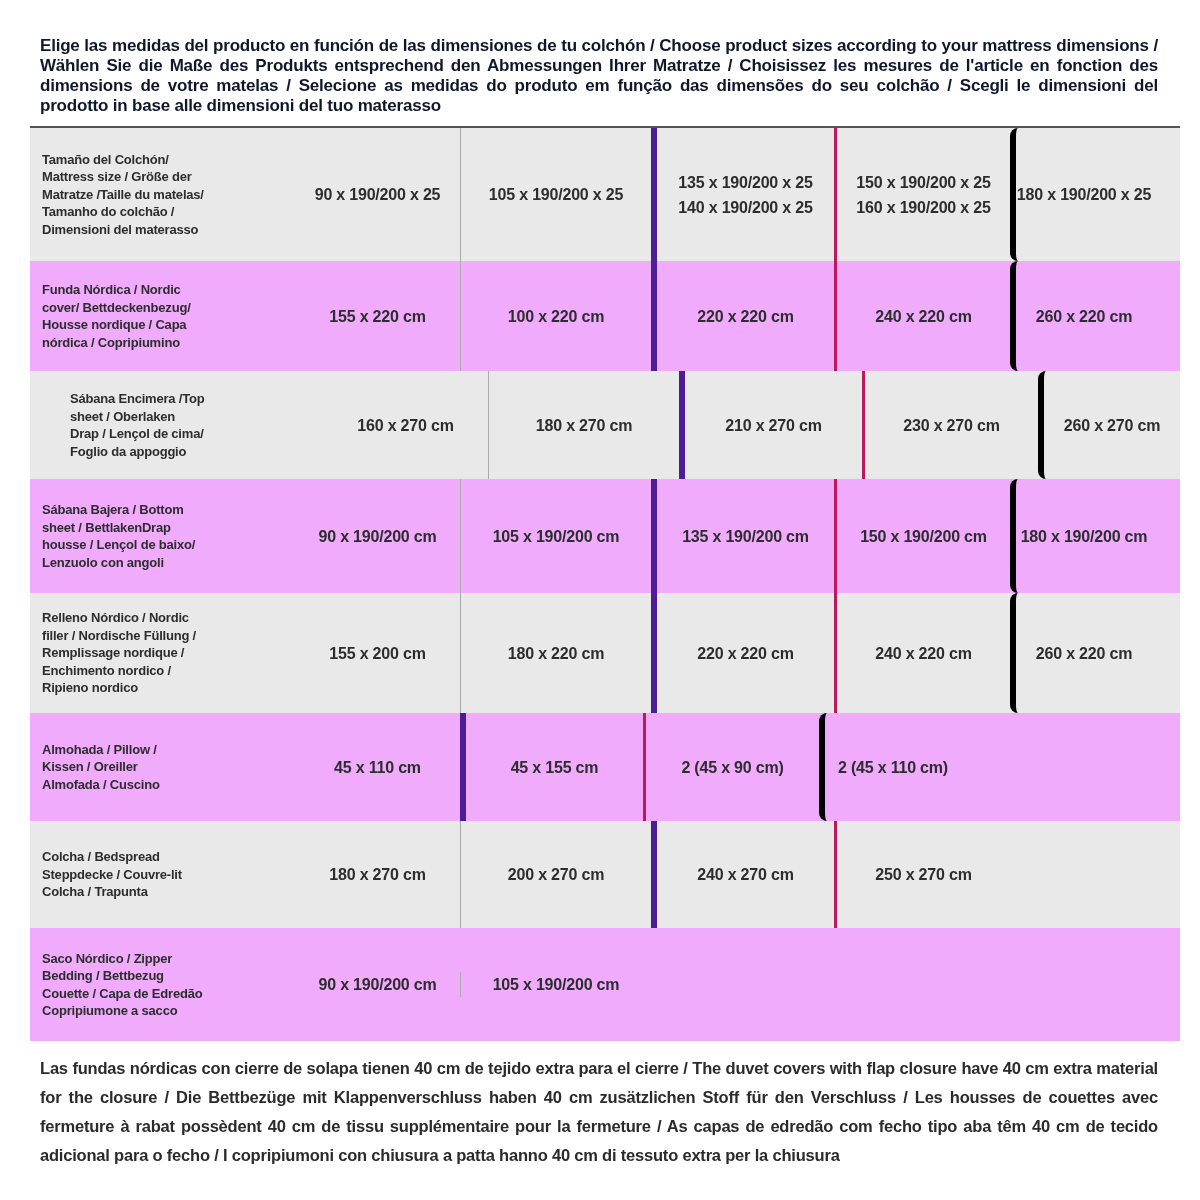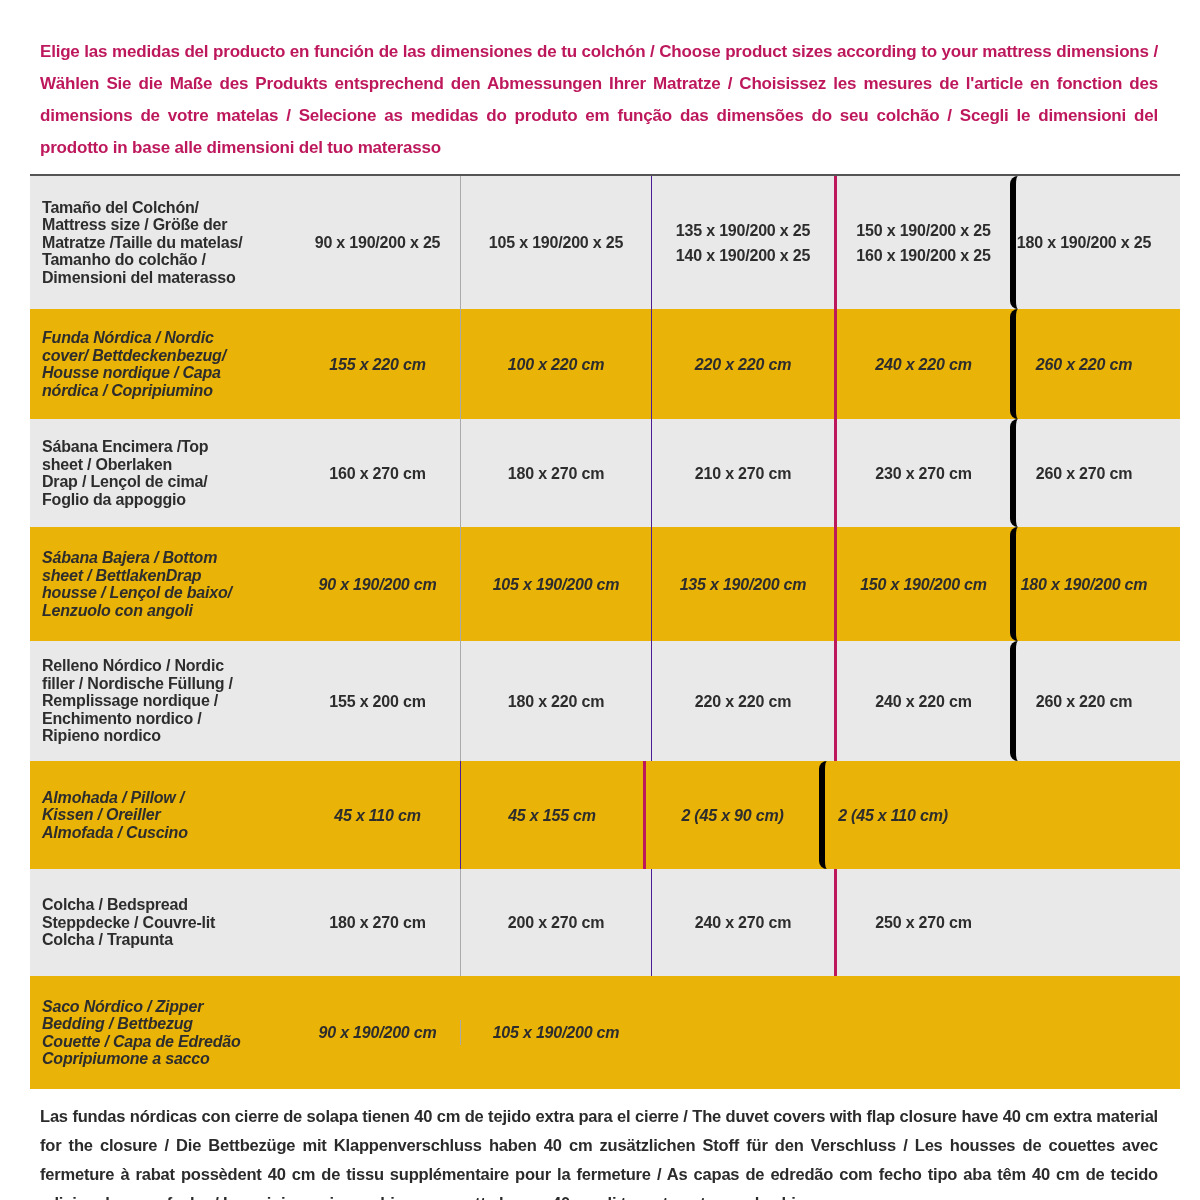--- a/index.html
+++ b/index.html
@@ -3,54 +3,54 @@
 <meta charset="utf-8">
 <style>
   html,body{margin:0;padding:0;}
   body{
     width:1200px;height:1200px;overflow:hidden;background:#ffffff;
     font-family:"Liberation Sans","DejaVu Sans",sans-serif;
     color:#2e2e2e;-webkit-font-smoothing:antialiased;
   }
   .intro{
     margin:36px 42px 0 40px;
-    font-size:17px;line-height:32px;font-weight:bold;
-    text-align:justify;letter-spacing:-0.2px;color:#be185d;
+    font-size:17px;line-height:20px;font-weight:bold;
+    text-align:justify;letter-spacing:-0.2px;color:#0f172a;
   }
   .size-table{
     margin:10px 20px 0 30px;width:1150px;
     border-top:2px solid #555;
     box-sizing:border-box;
   }
   .trow{display:flex;width:1150px;}
   .trow.gray{background:#e9e9e9;}
-  .trow.white{background:#eab308;font-style:italic;}
+  .trow.white{background:#f0abfc;}
   .rh0{min-height:133px;}
   .rh1{min-height:110px;}
-  .rh2{min-height:108px;}
+  .rh2{min-height:108px;justify-content:flex-end;}
   .rh3{min-height:114px;}
   .rh4{min-height:120px;}
   .rh5{min-height:108px;}
   .rh6{min-height:107px;}
   .rh7{min-height:113px;align-items:center;}
   .cell{
     box-sizing:border-box;display:flex;align-items:center;justify-content:center;
     font-weight:bold;letter-spacing:-0.2px;
   }
   .label-cell{
     width:265px;justify-content:flex-start;text-align:left;
     padding:6px 8px 6px 12px;
-    font-size:16px;line-height:17.5px;white-space:pre-line;color:#2d2d2d;
+    font-size:13px;line-height:17.5px;white-space:pre-line;color:#2d2d2d;
   }
   .data-cell{
     font-size:16px;line-height:25px;text-align:center;white-space:pre-line;color:#2d2d2d;
   }
   .c1{width:165px;}
   .c2{width:191px;border-left:1px solid #aaa;}
-  .c3{width:183px;border-left:1px solid #4c1d95;}
+  .c3{width:183px;border-left:6px solid #4c1d95;}
   .c4{width:176px;border-left:3px solid #be185d;}
   .c5{width:142px;border-left:6px solid #000000;border-radius:8px;}
   .footnote{
     margin:13px 42px 0 40px;
     font-size:16.5px;line-height:29px;font-weight:bold;
     text-align:justify;letter-spacing:-0.2px;color:#2b2b2b;
   }
 </style>
 </head>
 <body>

